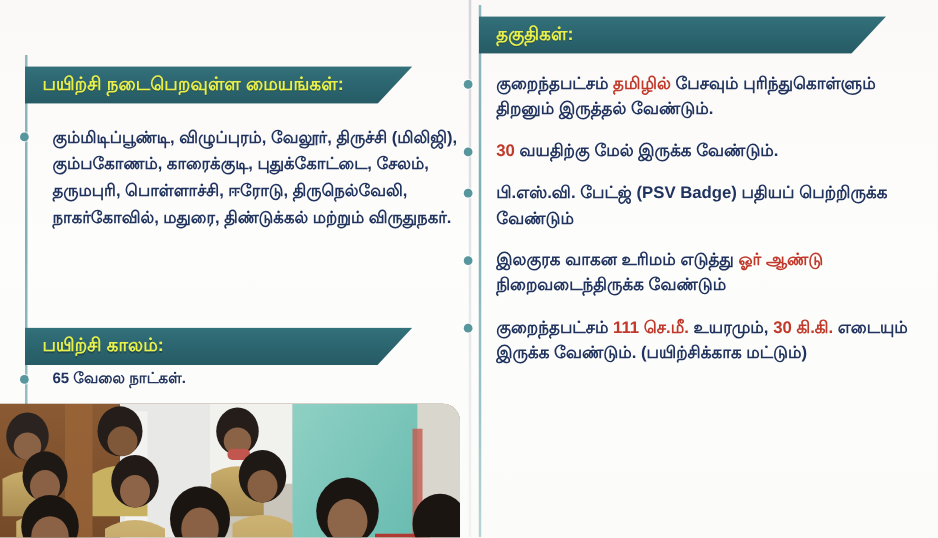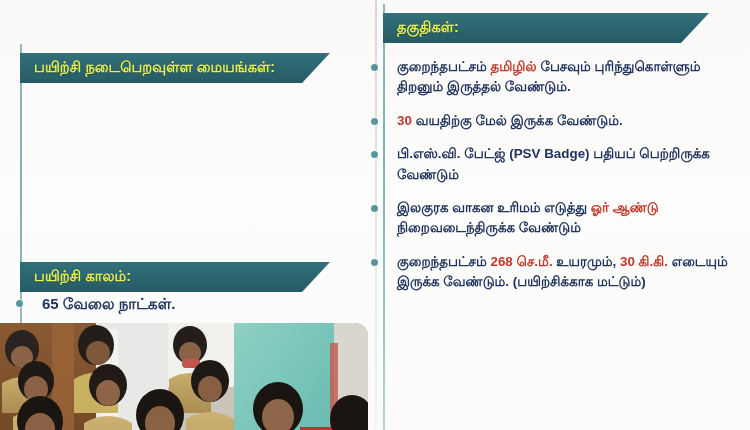--- a/index.html
+++ b/index.html
@@ -122,21 +122,21 @@
     box-shadow: 0 0 0 1px rgba(255,255,255,.6);
   }
 
   .bullet-text { display: block; }
 
   
   .hl { color: #c0392b; }
 
   
   #list-centres .bullet-item { line-height: 1.62; font-size: 13.2px; }
-  #list-duration .bullet-item { font-size: 15px; }
+  #list-duration .bullet-item { font-size: 12px; }
 
   
   .photo {
     position: absolute;
     left: 0;
     top: 283px;
     width: 368px;
     height: 147px;
     border-top-right-radius: 14px;
     overflow: hidden;
@@ -159,20 +159,26 @@
 
   <div class="column-seam"></div>
 
   <div class="column left">
     <div class="spine"></div>
 
     <div class="banner" id="banner-centres">
       <span class="banner-label">பயிற்சி நடைபெறவுள்ள மையங்கள்:</span>
     </div>
 
+    <ul class="bullet-list" id="list-centres">
+      <li class="bullet-item">
+        <span class="bullet-dot"></span>
+        <span class="bullet-text"><span>கும்மிடிப்பூண்டி, விழுப்புரம், வேலூர், திருச்சி (மிலிஜி), கும்பகோணம், காரைக்குடி, புதுக்கோட்டை, சேலம், தருமபுரி, பொள்ளாச்சி, ஈரோடு, திருநெல்வேலி, நாகர்கோவில், மதுரை, திண்டுக்கல் மற்றும் விருதுநகர்.</span></span>
+      </li>
+    </ul>
 
     <div class="banner" id="banner-duration">
       <span class="banner-label">பயிற்சி காலம்:</span>
     </div>
 
     <ul class="bullet-list" id="list-duration">
       <li class="bullet-item">
         <span class="bullet-dot"></span>
         <span class="bullet-text"><span>65 வேலை நாட்கள்.</span></span>
       </li>
@@ -298,18 +304,18 @@
       <li class="bullet-item">
         <span class="bullet-dot"></span>
         <span class="bullet-text"><span>பி.எஸ்.வி. பேட்ஜ் (PSV Badge) பதியப் பெற்றிருக்க வேண்டும்</span></span>
       </li>
       <li class="bullet-item">
         <span class="bullet-dot"></span>
         <span class="bullet-text"><span>இலகுரக வாகன உரிமம் எடுத்து </span><span class="hl">ஓர் ஆண்டு</span><span> நிறைவடைந்திருக்க வேண்டும்</span></span>
       </li>
       <li class="bullet-item">
         <span class="bullet-dot"></span>
-        <span class="bullet-text"><span>குறைந்தபட்சம் </span><span class="hl">268 செ.மீ.</span><span> உயரமும், </span><span class="hl">30 கி.கி.</span><span> எடையும் இருக்க வேண்டும். (பயிற்சிக்காக மட்டும்)</span></span>
+        <span class="bullet-text"><span>குறைந்தபட்சம் </span><span class="hl">111 செ.மீ.</span><span> உயரமும், </span><span class="hl">30 கி.கி.</span><span> எடையும் இருக்க வேண்டும். (பயிற்சிக்காக மட்டும்)</span></span>
       </li>
     </ul>
   </div>
 
 </div>
 
 </body></html>

